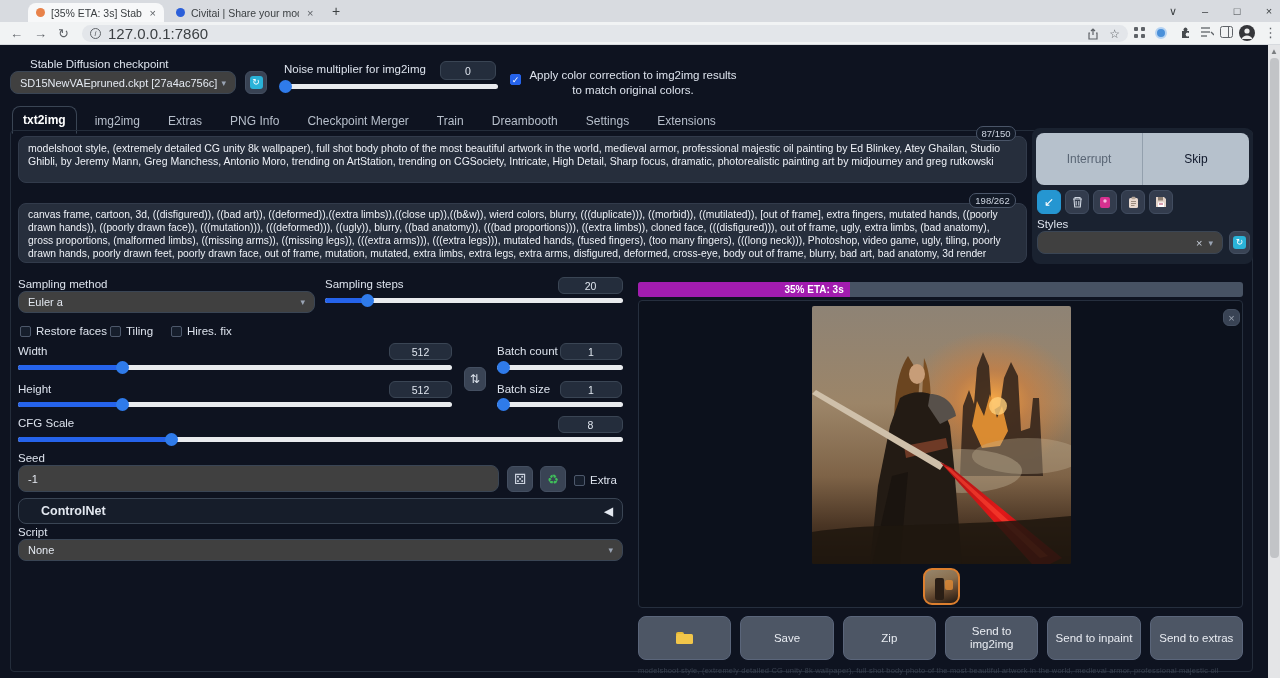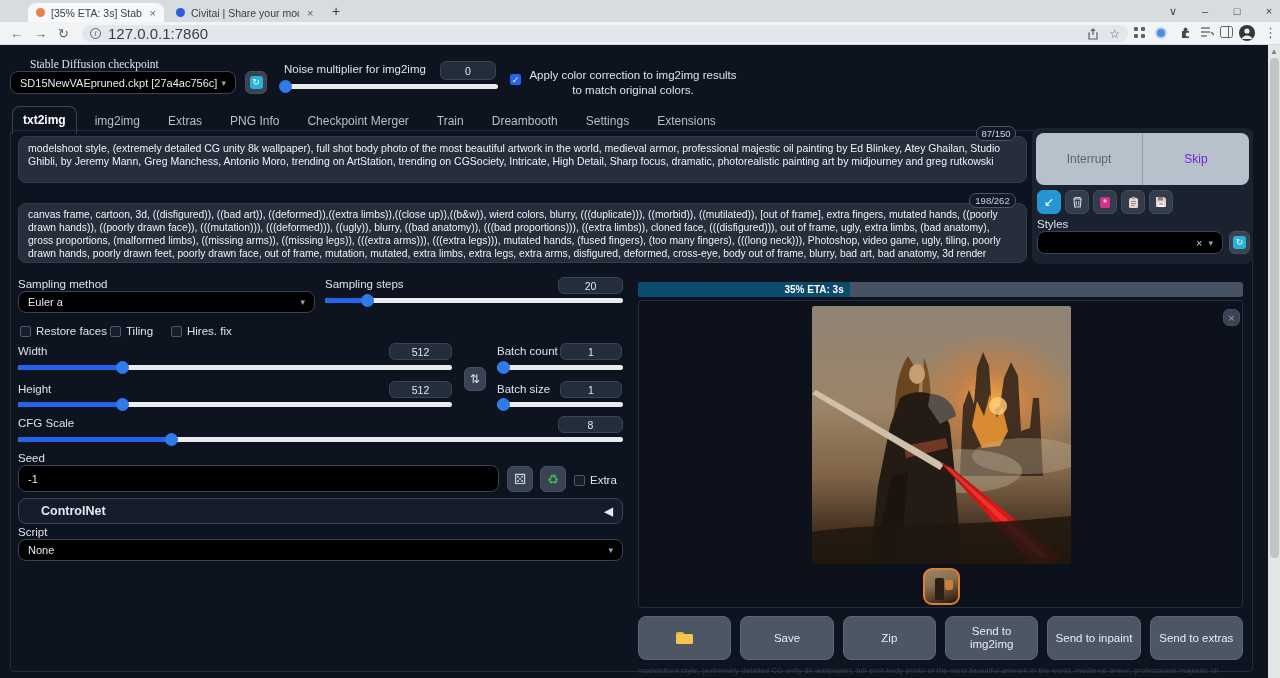--- a/index.html
+++ b/index.html
@@ -18,21 +18,21 @@
   .toolbar { left:0; top:22px; width:1280px; height:23px; background:#f1f3f4; border-bottom:1px solid #d7dade; }
   .navic { top:26px; color:#5f6368; font-size:13px; line-height:15px; }
   .omnibox { left:82px; top:25px; width:1046px; height:17px; background:#e3e6ea; border-radius:9px; display:flex; align-items:center; padding:0 8px; }
   .infoc { width:11px; height:11px; border:1px solid #5f6368; border-radius:50%; color:#5f6368; font-size:8px; line-height:9px; text-align:center; font-style:italic; flex:none; }
   .urltxt { color:#3c4043; font-size:15px; margin-left:7px; flex:1; }
   .omniic { color:#5f6368; font-size:11px; margin-left:10px; }
   .extic { top:26px; }
 
   
   .lbl { color:#dce2ec; font-size:11.5px; }
-  .dd { background:#000000; border:1px solid #3a4554; border-radius:8px; display:flex; align-items:center; padding:0 9px; color:#e3e8f0; font-size:11px; }
+  .dd { background:#404040; border:1px solid #3a4554; border-radius:8px; display:flex; align-items:center; padding:0 9px; color:#e3e8f0; font-size:11px; }
   .dd .chev { margin-left:auto; color:#9aa4b4; font-size:9px; }
   .num { background:#242d3c; border:1px solid #3a4554; border-radius:6px; color:#dfe5ee; font-size:10.5px; text-align:center; line-height:16px; }
   .ta { background:#262e3c; border:1px solid #323b4b; border-radius:8px; padding:5px 9px; color:#edf0f6; font-size:10.5px; line-height:13.4px; overflow:hidden; }
   .counter { background:#131a27; border:1px solid #4a5568; border-radius:7px; color:#cdd4e0; font-size:9.5px; text-align:center; line-height:14px; z-index:3; }
   .track { height:5px; background:#e9ebee; border-radius:3px; }
   .fill { height:5px; background:#2563eb; border-radius:3px 0 0 3px; }
   .knob { position:absolute; top:-4px; width:13px; height:13px; background:#2f7bea; border-radius:50%; }
   .cb { width:11px; height:11px; background:#161e2c; border:1px solid #4d586b; border-radius:2px; }
   .cb.checked { background:#2563eb; border-color:#2563eb; color:#fff; font-size:9px; line-height:11px; text-align:center; }
   .sqbtn { background:#39435​4; background:#394354; border:1px solid #444f61; border-radius:6px; display:flex; align-items:center; justify-content:center; }
@@ -111,21 +111,21 @@
       <rect x="0.5" y="0.5" width="12" height="11" rx="2" fill="none" stroke="#5f6368"></rect>
       <line x1="8.5" y1="1" x2="8.5" y2="11" stroke="#5f6368"></line>
     </svg>
   <svg class="abs extic" width="16" height="16" style="left:1239px; top:25px;" viewBox="0 0 16 16">
       <circle cx="8" cy="8" r="8" fill="#35363a"></circle>
       <circle cx="8" cy="6" r="2.6" fill="#eee"></circle>
       <path d="M2.5 14a6 6 0 0 1 11 0z" fill="#eee"></path>
     </svg>
   <div class="abs" style="left:1264px; top:25px; color:#5f6368; font-size:13px;">⋮</div>
 
-  <div class="abs lbl" style="left:30px; top:58px;font-family:Liberation Serif, serif;">Stable Diffusion checkpoint</div>
+  <div class="abs lbl" style="left:30px; top:58px;">Stable Diffusion checkpoint</div>
   <div class="abs dd" style="left:10px; top:71px; width:226px; height:23px;">
     <span>SD15NewVAEpruned.ckpt [27a4ac756c]</span>
     <span class="chev">▾</span>
   </div>
   <div class="abs sqbtn" style="left:245px; top:71px; width:22px; height:23px;">
     <span class="refresh-inner">↻</span>
   </div>
 
   <div class="abs lbl" style="left:284px; top:63px;">Noise multiplier for img2img</div>
   <div class="abs num" style="left:440px; top:61px; width:56px; height:19px; line-height:18px;">0</div>
@@ -233,21 +233,21 @@
   <div class="abs lbl" style="left:18px; top:526px;">Script</div>
   <div class="abs dd" style="left:18px; top:539px; width:605px; height:22px;">
     <span>None</span>
     <span class="chev">▾</span>
   </div>
 
   <div class="abs" style="left:1032px; top:128px; width:221px; height:136px; background:#1a2230; border-radius:8px;"></div>
 
   <div class="abs" style="left:1036px; top:133px; width:213px; height:52px; background:#b6c1cc; border-radius:8px; display:flex;">
     <div style="flex:1; display:flex; align-items:center; justify-content:center; color:#5a6675; font-size:12px; border-right:1px solid #93a0ad;">Interrupt</div>
-    <div style="flex:1; display:flex; align-items:center; justify-content:center; color:#6d28d9; font-size:12px;">Skip</div>
+    <div style="flex:1; display:flex; align-items:center; justify-content:center; color:#0f172a; font-size:12px;">Skip</div>
   </div>
 
   <div class="abs iconbtn24" style="left:1037px; top:190px; background:#2596d1; border-color:#2596d1; color:#fff; font-size:12px;">
     <span>↙</span>
   </div>
   <div class="abs iconbtn24" style="left:1065px; top:190px;">
     <svg width="11" height="12" viewBox="0 0 11 12">
         <path d="M1 3h9 M3 3V1.5h5V3 M2 3l0.7 8h5.6L9 3" stroke="#cfd6e0" fill="none" stroke-width="1.1"></path>
         <line x1="4.2" y1="5" x2="4.2" y2="9.5" stroke="#cfd6e0"></line>
         <line x1="6.8" y1="5" x2="6.8" y2="9.5" stroke="#cfd6e0"></line>
@@ -280,21 +280,21 @@
   <div class="abs lbl" style="left:1037px; top:218px;">Styles</div>
   <div class="abs dd" style="left:1037px; top:231px; width:186px; height:23px;">
     <span class="chev" style="margin-left:auto; margin-right:6px; color:#c6cdd8; font-size:11px;">×</span>
     <span class="chev" style="margin-left:0;">▾</span>
   </div>
   <div class="abs sqbtn" style="left:1229px; top:231px; width:21px; height:23px;">
     <span class="refresh-inner">↻</span>
   </div>
 
   <div class="abs" style="left:638px; top:282px; width:605px; height:15px; background:#475263; border-radius:3px; overflow:hidden;">
-    <div style="height: 15px; background: #0c4a6e; display: flex; align-items: center; justify-content: flex-end; padding-right: 6px; width: 35%;">
+    <div style="height: 15px; background: #a21caf; display: flex; align-items: center; justify-content: flex-end; padding-right: 6px; width: 35%;">
       <span style="color:#fff; font-size:10px; font-weight:bold; white-space:nowrap;">35% ETA: 3s</span>
     </div>
   </div>
 
   <div class="abs" style="left:638px; top:300px; width:605px; height:308px; background:#0c111c; border:1px solid #262f3e; border-radius:4px;"></div>
 
   <svg class="abs" style="left:812px; top:306px; border-radius:2px;" width="259" height="258" viewBox="0 0 259 258">
     <defs>
       <linearGradient id="sky" x1="0" y1="0" x2="0" y2="1">
         <stop offset="0" stop-color="#8e8375"></stop>

